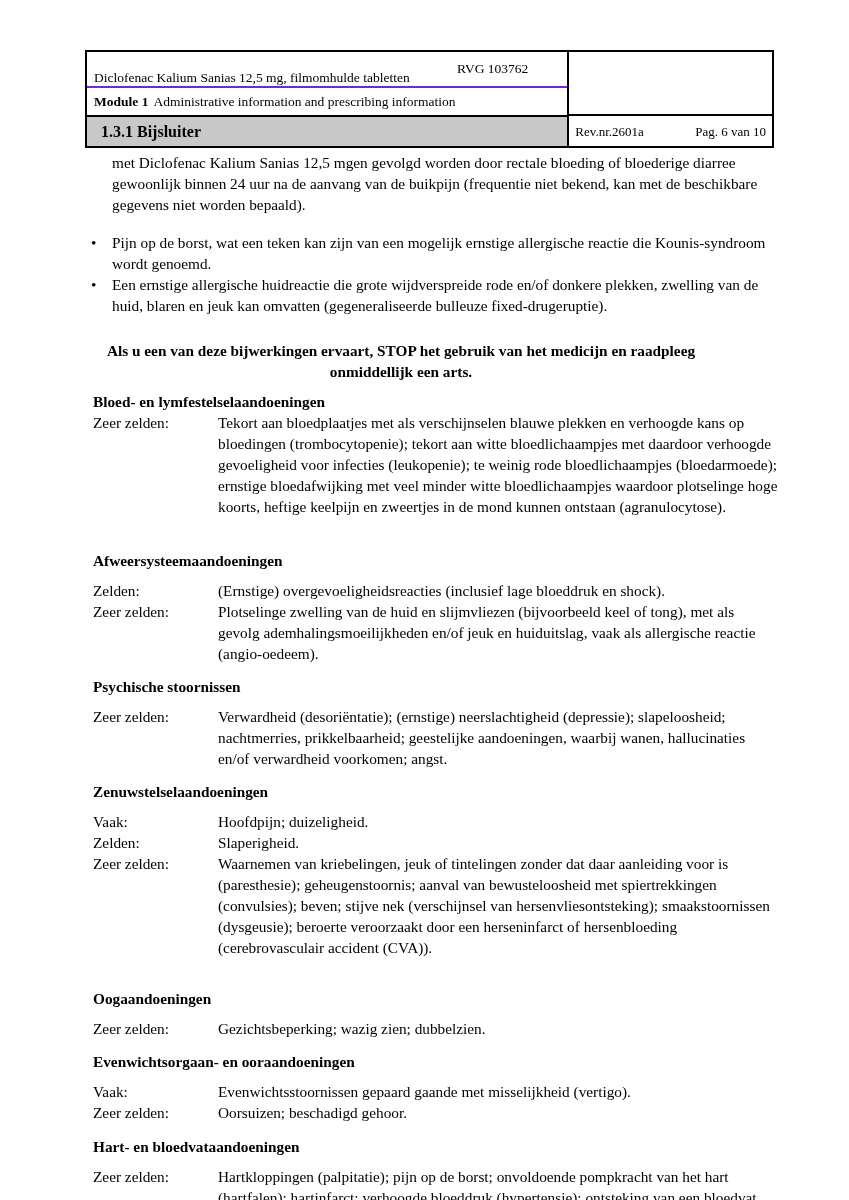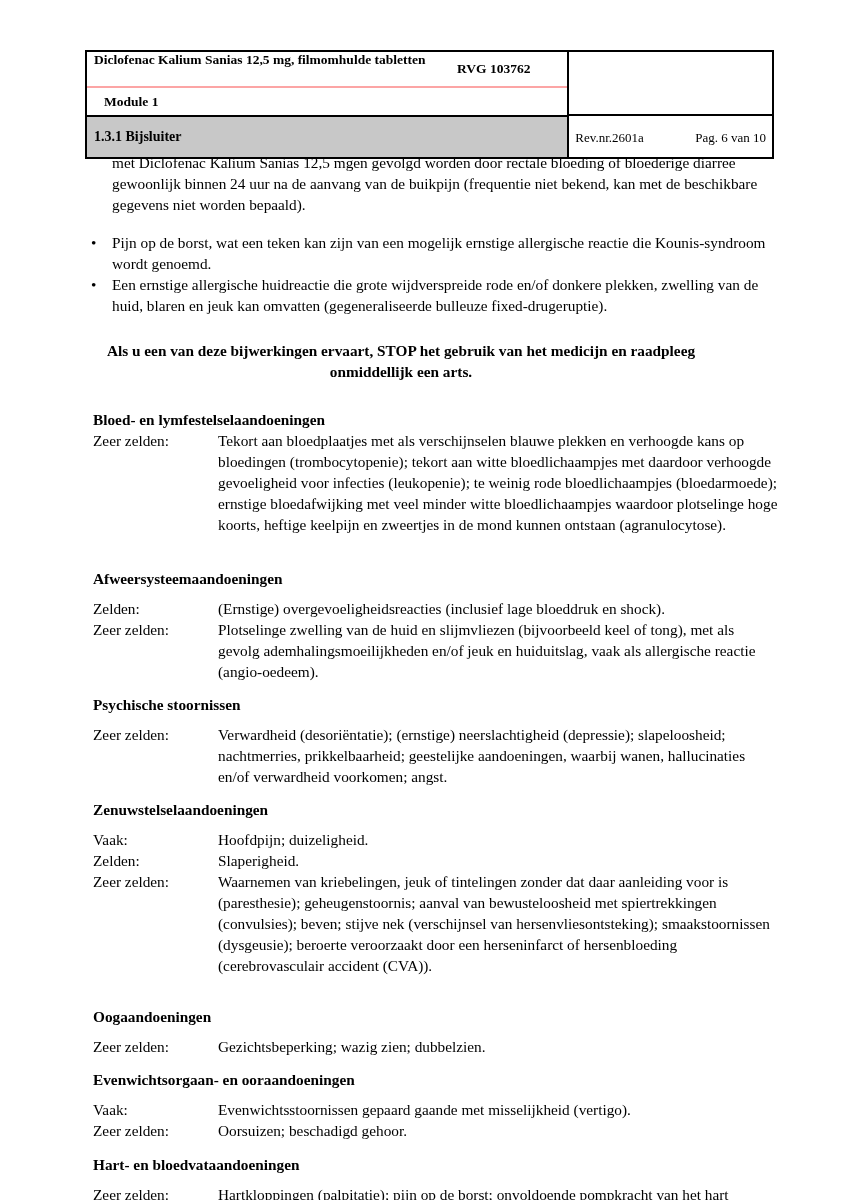--- a/index.html
+++ b/index.html
@@ -10,33 +10,33 @@
     color:#000; position:relative; overflow:hidden;
   }
 
   
   .header-table {
     position:absolute; left:85px; top:50px; width:689px;
     display:flex; border:2px solid #000; background:#fff;
   }
   .ht-left { width:509px; border-right:2px solid #000; }
   .ht-row1 {
-    height:36px; border-bottom:2px solid #fca5a5;
-    position:relative; display:flex; align-items:flex-start;
-    font-size:13.5px; padding-left:7px;font-weight:bold;
+    height:36px; border-bottom:2px solid #6d28d9;
+    position:relative; display:flex; align-items:flex-end;
+    font-size:13.5px; padding-left:7px;
   }
   .ht-rvg { position:absolute; left:370px; top:0; height:100%; display:flex; align-items:center; }
   .ht-row2 {
     height:29px; border-bottom:2px solid #000;
-    display:flex; align-items:center; font-size:13.5px; padding-left:17px;
+    display:flex; align-items:center; font-size:13.5px; padding-left:7px;
   }
   .ht-row2 .module-label { font-weight:bold; margin-right:5px; }
   .ht-row3 {
-    height:40px; display:flex; align-items:center;
-    font-weight:bold; font-size:14px; padding-left:7px;
+    height:29px; display:flex; align-items:center;
+    font-weight:bold; font-size:16px; padding-left:14px;
   }
   .ht-right { width:214px; display:flex; flex-direction:column; }
   .ht-right-empty { height:64px; border-bottom:2px solid #000; }
   .ht-right-rev {
     flex:1; display:flex; align-items:center; justify-content:space-between;
     font-size:13px; padding:2px 6px 0 6px;
   }
 
   
   .content {
@@ -49,41 +49,42 @@
   .bullet-item .bullet-glyph { position:absolute; left:6px; top:0; }
   .warning { font-weight:bold; margin-top:24px; width:632px;text-align:center; }
 
   .sections { margin-left:8px; }
   .sec-title { font-weight:bold; }
   .sec-rows.gap { margin-top:9px; }
   .freq-row { display:flex; }
   .freq-label { flex:0 0 125px; }
   .freq-text { flex:1; max-width:560px; }
 
-  .sec0 { margin-top:27px; }
+  .sec0 { margin-top:9px; }
   .sec1 { margin-top:33px; }
   .sec2 { margin-top:12px; }
   .sec3 { margin-top:12px; }
   .sec4 { margin-top:30px; }
   .sec5 { margin-top:12px; }
   .sec6 { margin-top:13px; }
 </style>
 </head>
 <body>
 
 <div class="page">
 
   <div class="header-table">
     <div class="ht-left">
       <div class="ht-row1">
         <span>Diclofenac Kalium Sanias 12,5 mg, filmomhulde tabletten</span>
         <span class="ht-rvg">RVG 103762</span>
       </div>
       <div class="ht-row2">
         <span class="module-label">Module 1</span>
+        <span>Administrative information and prescribing information</span>
       </div>
       <div class="ht-row3" style="background: rgb(200, 200, 200);">
         <span>1.3.1 Bijsluiter</span>
       </div>
     </div>
     <div class="ht-right">
       <div class="ht-right-empty"></div>
       <div class="ht-right-rev">
         <span>Rev.nr.2601a</span>
         <span>Pag. 6 van 10</span>

